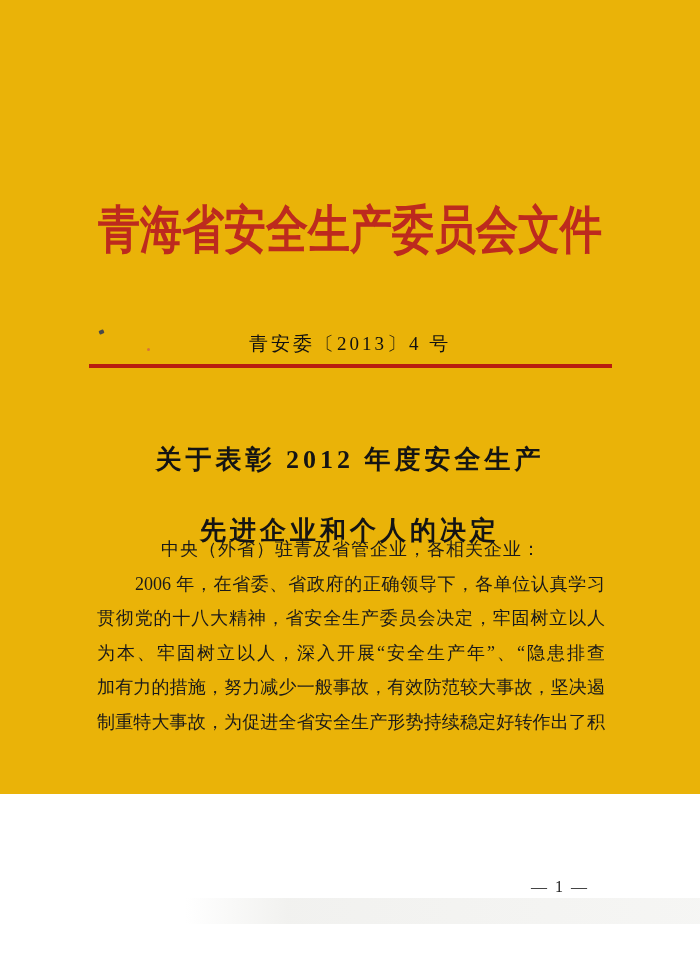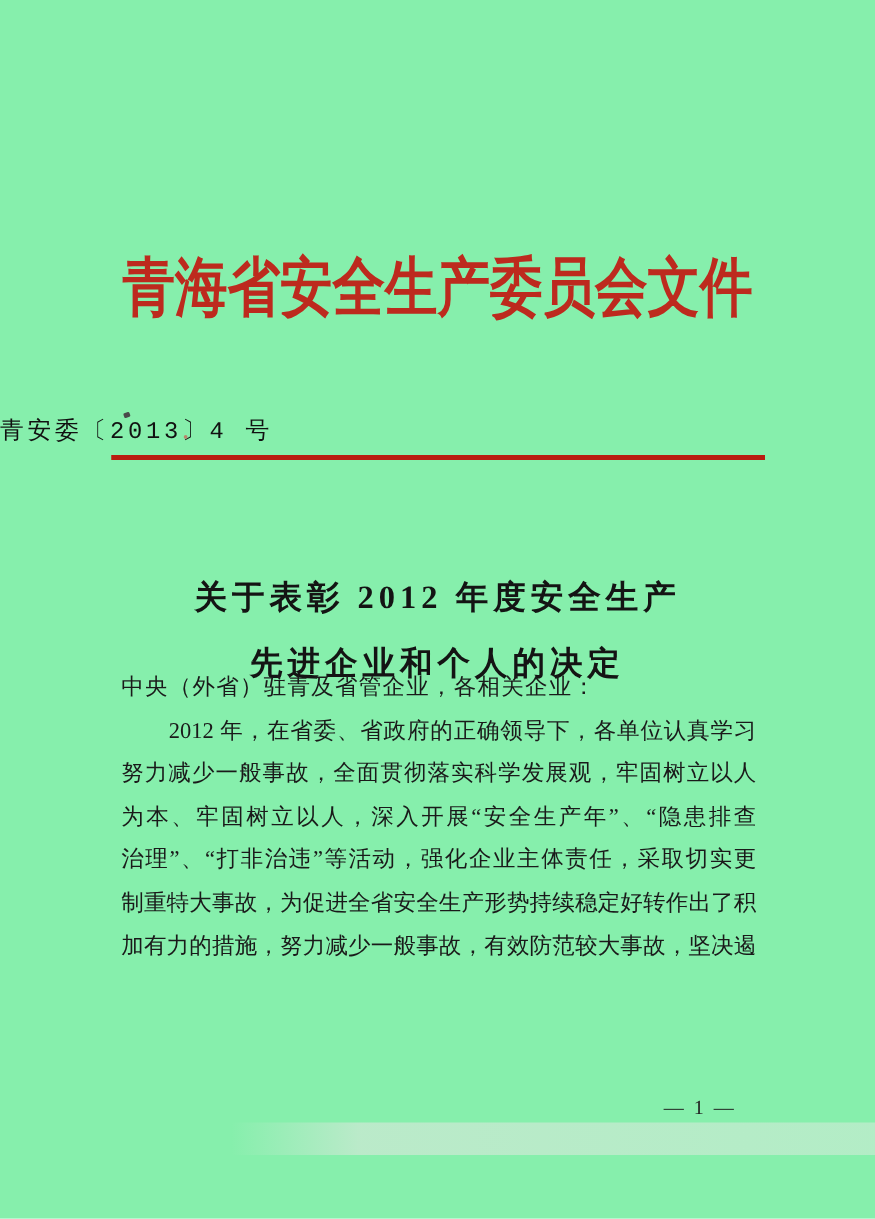--- a/index.html
+++ b/index.html
@@ -8,22 +8,22 @@
     width: 700px;
     height: 975px;
     background: #ffffff;
     font-family: "Liberation Serif", "DejaVu Serif", serif;
     color: #1e1e1e;
     overflow: hidden;
   }
   .page {
     position: relative;
     width: 700px;
-    height: 975px;
-    background: #86efac;
+    height: 794px;
+    background: #eab308;
   }
   
   .org-title {
     position: absolute;
     top: 196px;
     left: 0;
     width: 700px;
     margin: 0;
     text-align: center;
     font-size: 42px;
@@ -33,24 +33,24 @@
     transform: scaleY(1.22);
     transform-origin: top center;
     white-space: nowrap;
   }
   
   .doc-number {
     position: absolute;
     top: 331px;
     left: 0;
     width: 700px;
+    text-align: center;
     font-size: 19px;
     letter-spacing: 3px;
     color: #111;
-    font-family: Liberation Mono, monospace;
   }
   
   .red-rule {
     position: absolute;
     top: 364px;
     left: 89px;
     width: 523px;
     height: 4px;
     background: #b91c10;
   }
@@ -60,36 +60,36 @@
     left: 0;
     width: 700px;
     margin: 0;
     text-align: center;
     font-size: 26px;
     font-weight: bold;
     letter-spacing: 4px;
     color: #141414;
     white-space: nowrap;
   }
-  .doc-title.t1 { top: 460px; }
+  .doc-title.t1 { top: 442px; }
   .doc-title.t2 { top: 479px; margin-top: 34px; }
   
   .body-text {
     position: absolute;
     top: 532px;
     left: 97px;
     width: 508px;
     font-size: 18px;
     color: #1a1a1a;
   }
   .body-text .line {
     height: 34.5px;
     line-height: 34.5px;
     overflow: hidden;
-    text-align: left;
+    text-align: center;
     letter-spacing: 1px;
     white-space: nowrap;
   }
   .body-text .line.fill {
     text-align: justify;
     text-align-last: justify;
     white-space: normal;
     letter-spacing: 0;
   }
   .body-text .line.indent {
@@ -147,26 +147,25 @@
   <div class="doc-number">青安委〔2013〕4 号</div>
 
   <div class="red-rule"></div>
 
   <h2 class="doc-title t1">关于表彰 2012 年度安全生产</h2>
 
   <h2 class="doc-title t2">先进企业和个人的决定</h2>
 
   <div class="body-text">
     <div class="line">中央（外省）驻青及省管企业，各相关企业：</div>
-    <div class="line fill indent">2012 年，在省委、省政府的正确领导下，各单位认真学习</div>
-    <div class="line fill">努力减少一般事故，全面贯彻落实科学发展观，牢固树立以人</div>
+    <div class="line fill indent">2006 年，在省委、省政府的正确领导下，各单位认真学习</div>
+    <div class="line fill">贯彻党的十八大精神，省安全生产委员会决定，牢固树立以人</div>
     <div class="line fill">为本、牢固树立以人，深入开展“安全生产年”、“隐患排查</div>
-    <div class="line fill">治理”、“打非治违”等活动，强化企业主体责任，采取切实更</div>
+    <div class="line fill">加有力的措施，努力减少一般事故，有效防范较大事故，坚决遏</div>
     <div class="line fill">制重特大事故，为促进全省安全生产形势持续稳定好转作出了积</div>
-    <div class="line fill">加有力的措施，努力减少一般事故，有效防范较大事故，坚决遏</div>
   </div>
 
   <div class="page-number">— 1 —</div>
 
   <div class="speck-dark"></div>
   <div class="speck-red"></div>
   <div class="scan-band"></div>
 
 </div>
 

